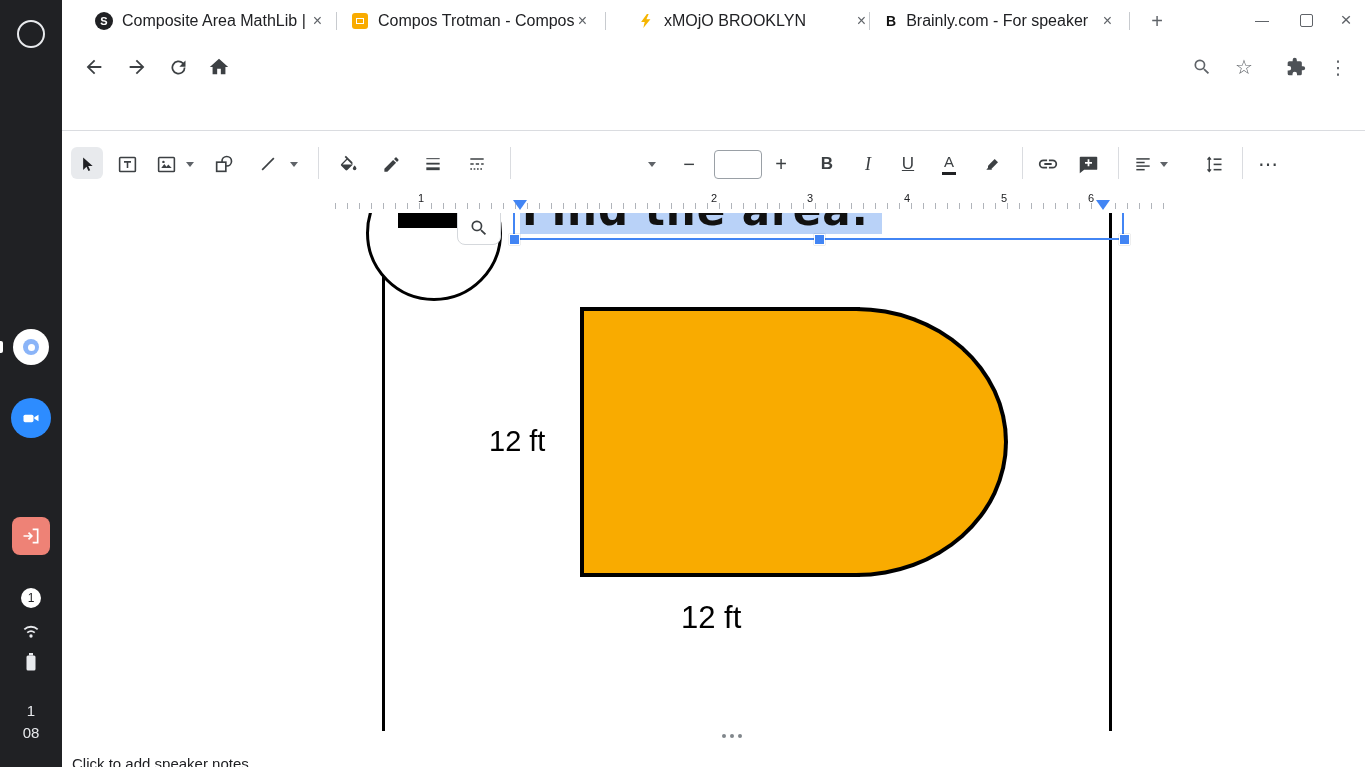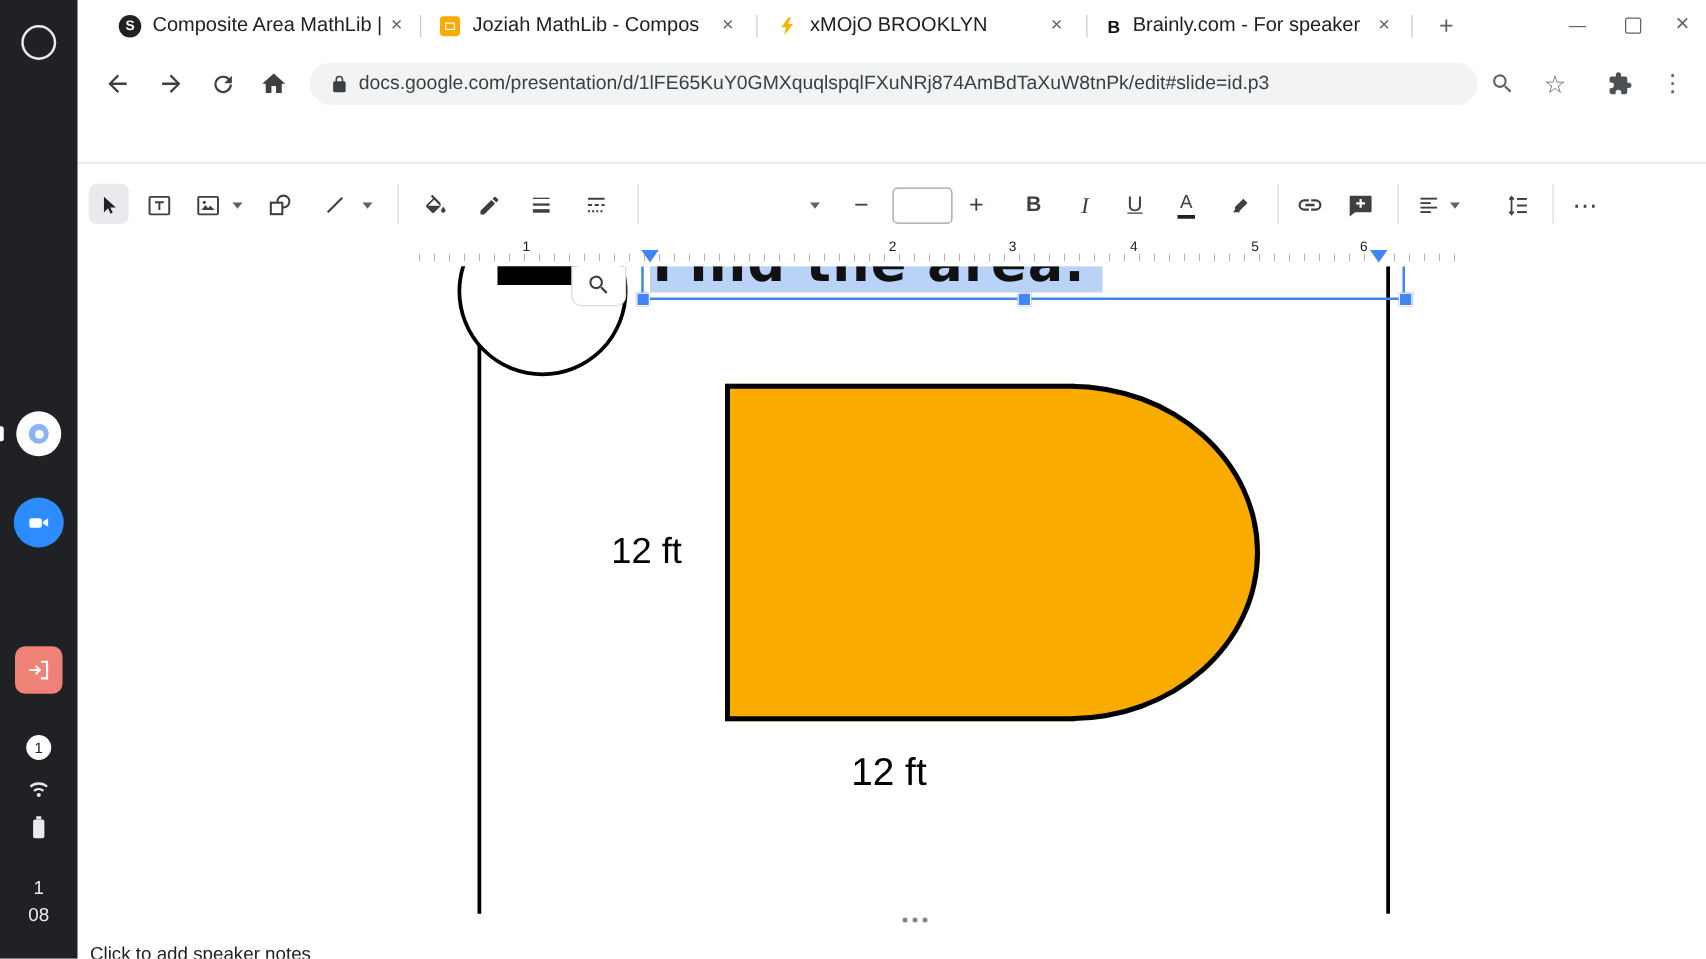--- a/index.html
+++ b/index.html
@@ -115,25 +115,25 @@
       <span style="font-size:11px;font-weight:bold;color:#fff">S</span>
     </span>
     <span class="tab-title" style="margin-left:9px">Composite Area MathLib |</span>
     <span class="tab-close">×</span>
   </div>
 
   <div class="tab" style="left:280px;width:255px;padding:0 10px;box-sizing:border-box">
     <span style="width:16px;height:16px;background:#f9ab00;border-radius:3px;flex:0 0 auto;position:relative">
       <span style="position:absolute;left:4px;top:5px;width:8px;height:6px;border:1.5px solid #fff;box-sizing:border-box"></span>
     </span>
-    <span class="tab-title" style="margin-left:10px">Joziah MathLib - Compos</span>
+    <span class="tab-title" style="margin-left:10px">Compos Trotman - Compos</span>
     <span class="tab-close">×</span>
   </div>
 
-  <div class="tab" style="left:550px;width:248px;padding:16px 10px;box-sizing:border-box">
+  <div class="tab" style="left:566px;width:248px;padding:16px 10px;box-sizing:border-box">
     <svg width="16" height="16" viewBox="0 0 18 18" style="flex:0 0 auto">
       <path d="M10 1L3.5 10h4L6 17l8-10h-4.5L12 1z" fill="#f5b501"></path>
     </svg>
     <span class="tab-title" style="margin-left:10px">xMOjO BROOKLYN</span>
     <span class="tab-close">×</span>
   </div>
 
   <div class="tab" style="left:814px;width:246px;padding:0 10px;box-sizing:border-box">
     <span style="font-size:14px;font-weight:bold;color:#111;flex:0 0 auto">B</span>
     <span class="tab-title" style="margin-left:10px">Brainly.com - For speaker</span>
@@ -169,26 +169,20 @@
     <svg width="21" height="21" viewBox="0 0 24 24">
         <path d="M17.65 6.35A8 8 0 1020 12h-2a6 6 0 11-1.76-4.24L13 11h7V4l-2.35 2.35z" fill="#3c4043"></path>
       </svg>
   </span>
   <span class="navicon" style="left:139px">
     <svg width="22" height="22" viewBox="0 0 24 24">
         <path d="M10 20v-6h4v6h5v-8h3L12 3 2 12h3v8z" fill="#3c4043"></path>
       </svg>
   </span>
 
-  <div class="omnibox">
-    <svg width="15" height="15" viewBox="0 0 24 24" style="margin:0 8px 0 16px;flex:0 0 auto">
-      <path d="M18 8h-1V6a5 5 0 00-10 0v2H6a2 2 0 00-2 2v10a2 2 0 002 2h12a2 2 0 002-2V10a2 2 0 00-2-2zM9 6a3 3 0 016 0v2H9z" fill="#3c4043"></path>
-    </svg>
-    <span class="url">docs.google.com/presentation/d/1lFE65KuY0GMXquqlspqlFXuNRj874AmBdTaXuW8tnPk/edit#slide=id.p3</span>
-  </div>
 
   <span class="navicon" style="left:1122px">
     <svg width="20" height="20" viewBox="0 0 24 24">
         <path d="M15.5 14h-.79l-.28-.27a6.5 6.5 0 10-.7.7l.27.28v.79l5 4.99L20.49 19zm-6 0A4.5 4.5 0 1114 9.5 4.5 4.5 0 019.5 14z" fill="#5f6368"></path>
       </svg>
   </span>
   <span class="navicon" style="left:1164px;font-size:20px;color:#5f6368">☆</span>
   <span class="navicon" style="left:1216px">
     <svg width="20" height="20" viewBox="0 0 24 24">
         <path d="M20.5 11H19V7a2 2 0 00-2-2h-4V3.5a2.5 2.5 0 00-5 0V5H4a2 2 0 00-2 2v3.8h1.5a2.7 2.7 0 010 5.4H2V20a2 2 0 002 2h3.8v-1.5a2.7 2.7 0 015.4 0V22H17a2 2 0 002-2v-4h1.5a2.5 2.5 0 000-5z" fill="#4d5156"></path>

